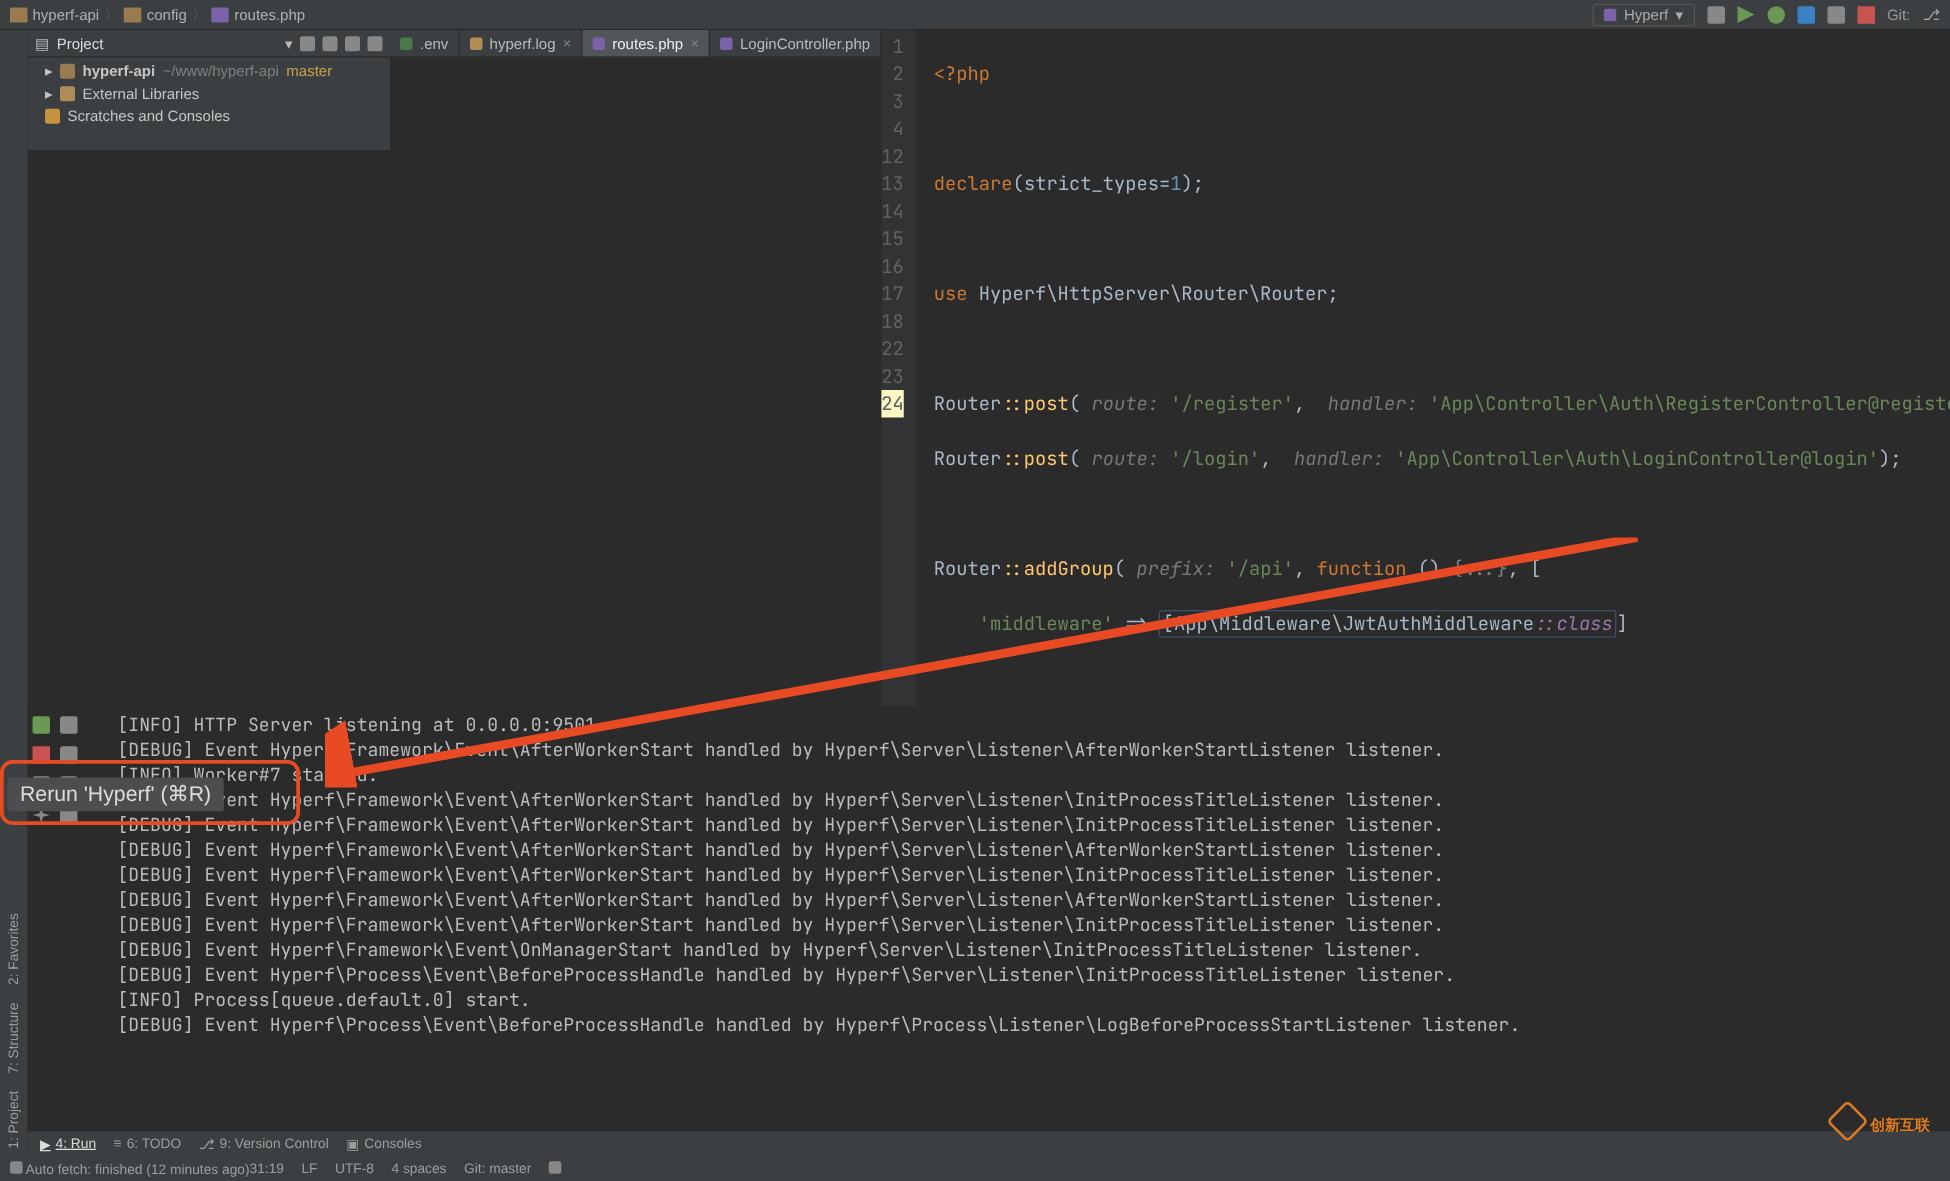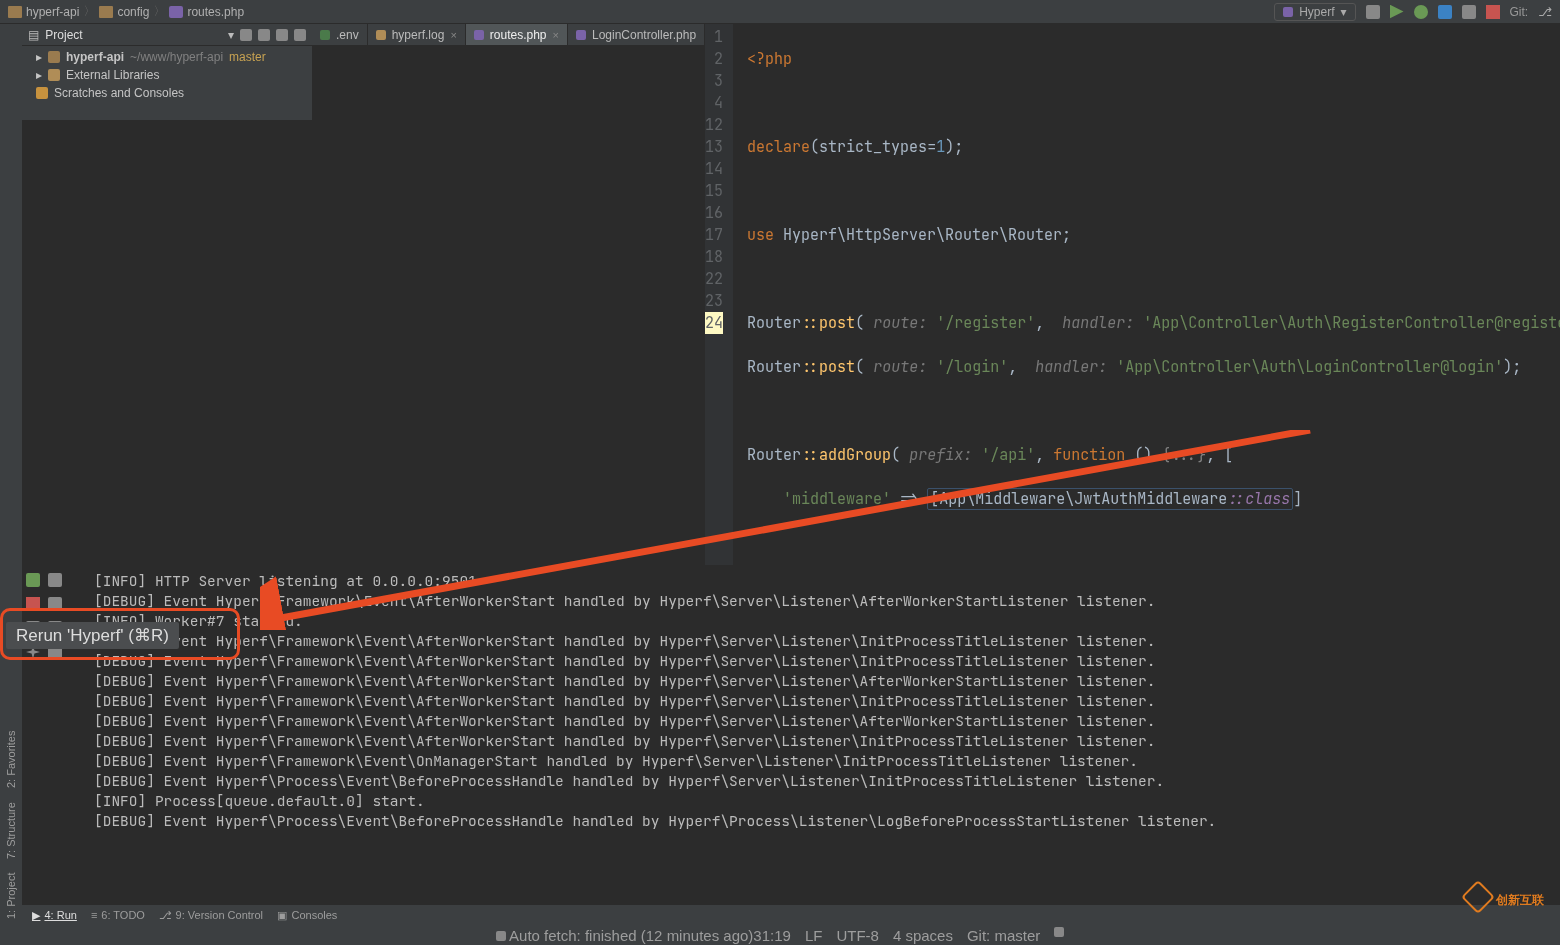--- a/index.html
+++ b/index.html
@@ -148,21 +148,21 @@
 .bottom-tabs {
   position: absolute; left: 22px; right: 0; bottom: 20px; height: 20px;
   background: #3c3f41; display: flex; gap: 14px; align-items: center;
   font-size: 11px; color: #9d9d9d; padding-left: 10px;
 }
 .bottom-tabs .bt { display: flex; gap: 4px; align-items: center; }
 .bottom-tabs .bt.active { color: #ddd; text-decoration: underline; }
 .statusbar {
   position: absolute; left: 0; right: 0; bottom: 0; height: 20px;
   background: #3c3f41; display: flex; align-items: center;
-  font-size: 15px; color: #9d9d9d; padding: 0 8px; justify-content: center;
+  font-size: 11px; color: #9d9d9d; padding: 0 8px; justify-content: flex-start;
 }
 .sb-right { display: flex; gap: 14px; }
 .sb-lock { width: 10px; height: 10px; background: #888; border-radius: 2px; display: inline-block; }
 
 
 .watermark {
   position: absolute; right: 16px; bottom: 36px;
   font-size: 12px; color: #e07b1f; font-weight: bold;
   display: flex; gap: 6px; align-items: flex-end;
 }

